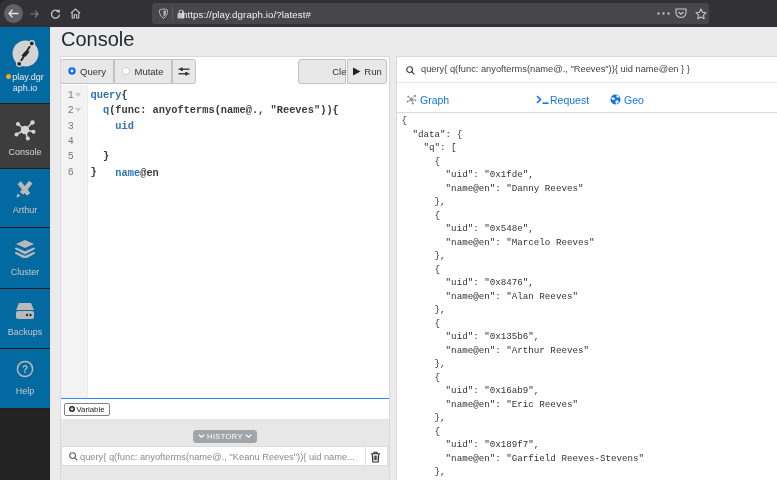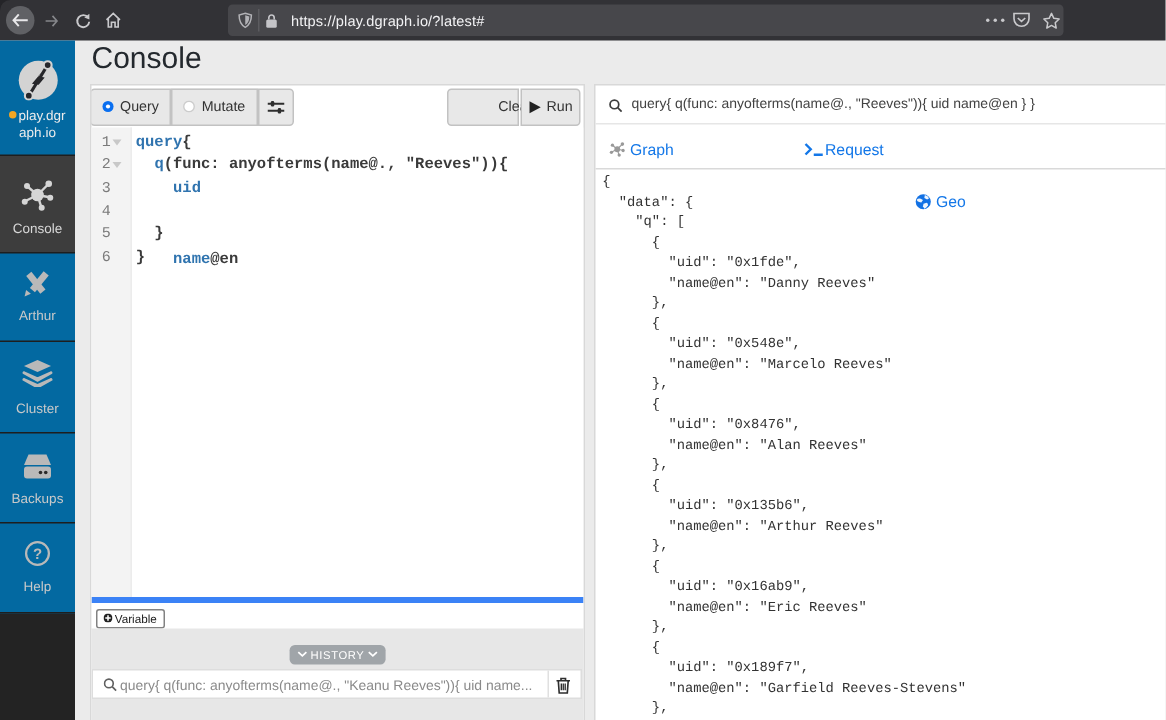--- a/index.html
+++ b/index.html
@@ -5,42 +5,42 @@
 * { margin:0; padding:0; box-sizing:border-box; }
 html,body { width:777px; height:480px; }
 body { position:relative; font-family:"Liberation Sans",sans-serif; overflow:hidden; background:#ebebeb; }
 .abs { position:absolute; }
 svg { display:block; }
 
 #chrome { position:absolute; left:0; top:0; width:777px; height:27px; background:#323236; border-radius:7px 0 0 0; }
 #chromeback { position:absolute; left:0; top:0; width:20px; height:10px; background:#242428; }
 #backbtn { position:absolute; left:4px; top:4px; width:19px; height:19px; background:#606165; border-radius:50%; }
 #urlbar { position:absolute; left:152px; top:3px; width:557px; height:21px; background:#47474b; border-radius:3px; }
-#urltext { position:absolute; left:42px; top:5.5px; font-size:9.7px; color:#f3f3f5; letter-spacing:0.1px; }
+#urltext { position:absolute; left:30px; top:5.5px; font-size:9.7px; color:#f3f3f5; letter-spacing:0.1px; }
 
 #sidebar { position:absolute; left:0; top:27px; width:50px; height:453px; background:#0369a1; }
 .sideitem { position:absolute; left:0; width:50px; text-align:center; color:#c9c9c9; }
 .sideitem .lbl { font-size:9px; display:block; }
 .divider { position:absolute; left:0; width:50px; height:1px; background:#1e1e1e; }
 
 #title { position:absolute; left:61px; top:27.5px; font-size:20px; font-weight:normal; color:#24292e; }
 
 #lpanel { position:absolute; left:60px; top:56px; width:330px; height:424px; background:#fff; border:1px solid #d8d8d8; border-bottom:none; overflow:hidden; }
 #rpanel { position:absolute; left:396px; top:56px; width:381px; height:424px; background:#fff; border-left:1px solid #d8d8d8; border-top:1px solid #d8d8d8; }
 
 .btn { position:absolute; top:1.5px; height:25px; background:#e8e8e8; border:1px solid #c2c2c2; font-size:9.5px; color:#333; display:flex; align-items:center; justify-content:center; }
 
 #editor { position:absolute; left:0; top:28px; width:328px; height:313px; background:#fff; font-family:"Liberation Mono",monospace; font-size:10.35px; line-height:15.33px; font-weight:bold; }
 #gutter { position:absolute; left:0; top:0; width:27px; height:313px; background:#f3f3f3; border-right:1px solid #ececec; }
 .lnum { position:absolute; left:0; width:12.8px; color:#7a7a7a; font-size:10px; font-weight:normal; text-align:right; }
 .fold { position:absolute; left:14px; width:0; height:0; border-left:3px solid transparent; border-right:3px solid transparent; border-top:4px solid #c8c8c8; }
 .cline { position:absolute; left:29.5px; white-space:pre; color:#3a3a3a;text-align:center; }
 .kw { color:#3074af; }
 
-#varstrip { position:absolute; left:0; top:341px; width:328px; height:21px; background:#fff; border-top:4px solid #3b82f6; }
+#varstrip { position:absolute; left:0; top:341px; width:328px; height:21px; background:#fff; border-top:1px solid #3b82f6; }
 #varbtn { position:absolute; left:3px; top:3.5px; height:13.5px; padding:0 4px 0 3.5px; border:1px solid #828282; border-radius:2px; background:#fff; font-size:7.8px; color:#222; display:flex; align-items:center; gap:2px; }
 
 #history { position:absolute; left:0; top:362px; width:328px; height:62px; background:#e7e7e7; }
 #histpill { position:absolute; left:50%; transform:translateX(-50%); top:11px; height:12.5px; background:#a0a5a9; border-radius:3.5px; color:#fff; font-size:7.5px; font-weight:normal; display:flex; align-items:center; padding:0 5px; letter-spacing:0.4px; }
 #histrow { position:absolute; left:0px; top:27px; width:327px; height:19.5px; background:#fff; border:1px solid #ddd; }
 #histtext { position:absolute; left:18px; top:4.5px; font-size:9.3px; color:#8a8a8a; white-space:nowrap; }
 
 #rsearch { position:absolute; left:0; top:0; width:380px; height:25.5px; border-bottom:1px solid #e6e6e6; }
 #rsearchtext { position:absolute; left:24px; top:7px; font-size:9.3px; color:#424242; white-space:nowrap; }
 #tabs { position:absolute; left:0; top:25.5px; width:380px; height:30.5px; }
@@ -286,21 +286,21 @@
         </svg>
       Graph
     </div>
     <div class="tab" style="left:139px;gap:1px;">
       <svg width="13" height="9" viewBox="0 0 13 9">
           <path d="M1 1 L4.5 4.5 L1 8" stroke="#1377e8" stroke-width="1.6" fill="none"></path>
           <line x1="6.5" y1="8.2" x2="12.5" y2="8.2" stroke="#1377e8" stroke-width="1.6"></line>
         </svg>
       Request
     </div>
-    <div class="tab" style="left:213px;margin-top:35px;">
+    <div class="tab" style="left:213px;">
       <svg width="11" height="11" viewBox="0 0 12 12">
           <circle cx="6" cy="6" r="5.5" fill="#1271e4"></circle>
           <path d="M1.2 4.5 Q2.5 3.2 4.2 3.8 L5.8 4.8 L4.6 6.6 L3 6.2 Q1.6 5.8 1.2 4.5 Z" fill="#fff" opacity="0.92"></path>
           <path d="M7.2 1.1 Q9.2 1.8 10.3 3.4 L8.8 4.4 L6.8 3.2 Z" fill="#fff" opacity="0.92"></path>
           <path d="M6.2 7.4 L8.4 6.8 Q9.8 7.4 9.4 8.8 Q8.4 10.6 6.8 11 L5.8 9.2 Z" fill="#fff" opacity="0.92"></path>
         </svg>
       Geo
     </div>
     <div id="tabline"></div>
   </div>

